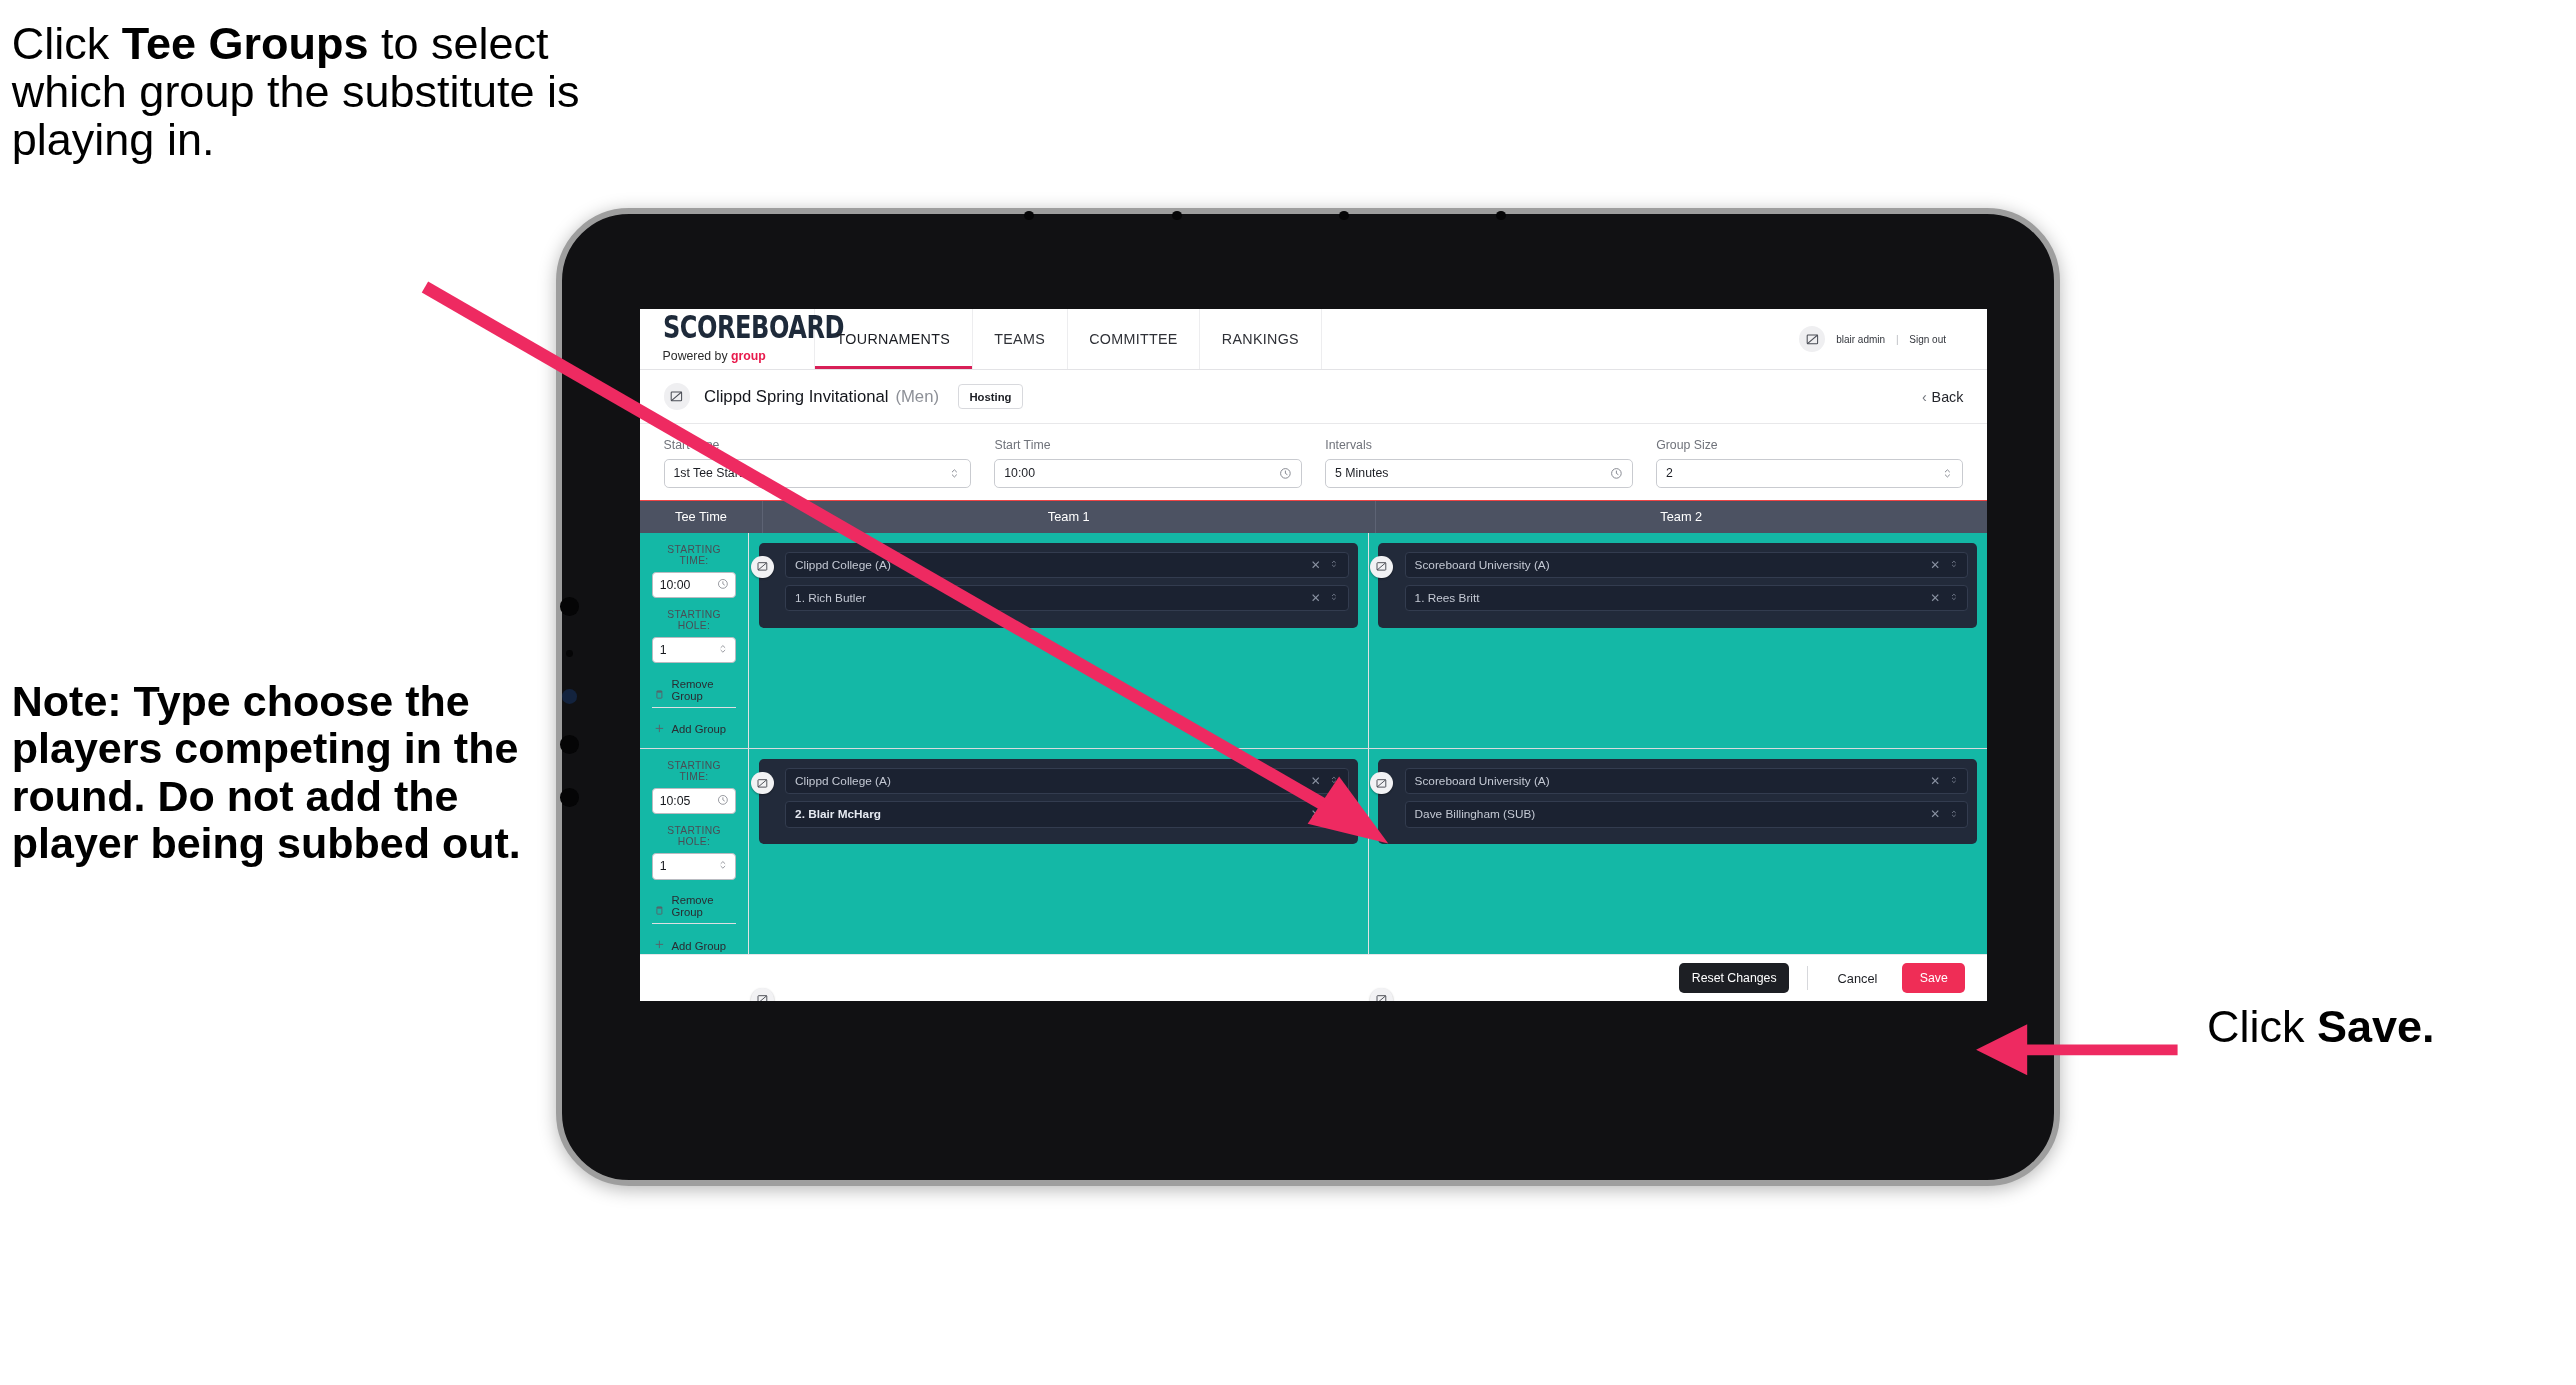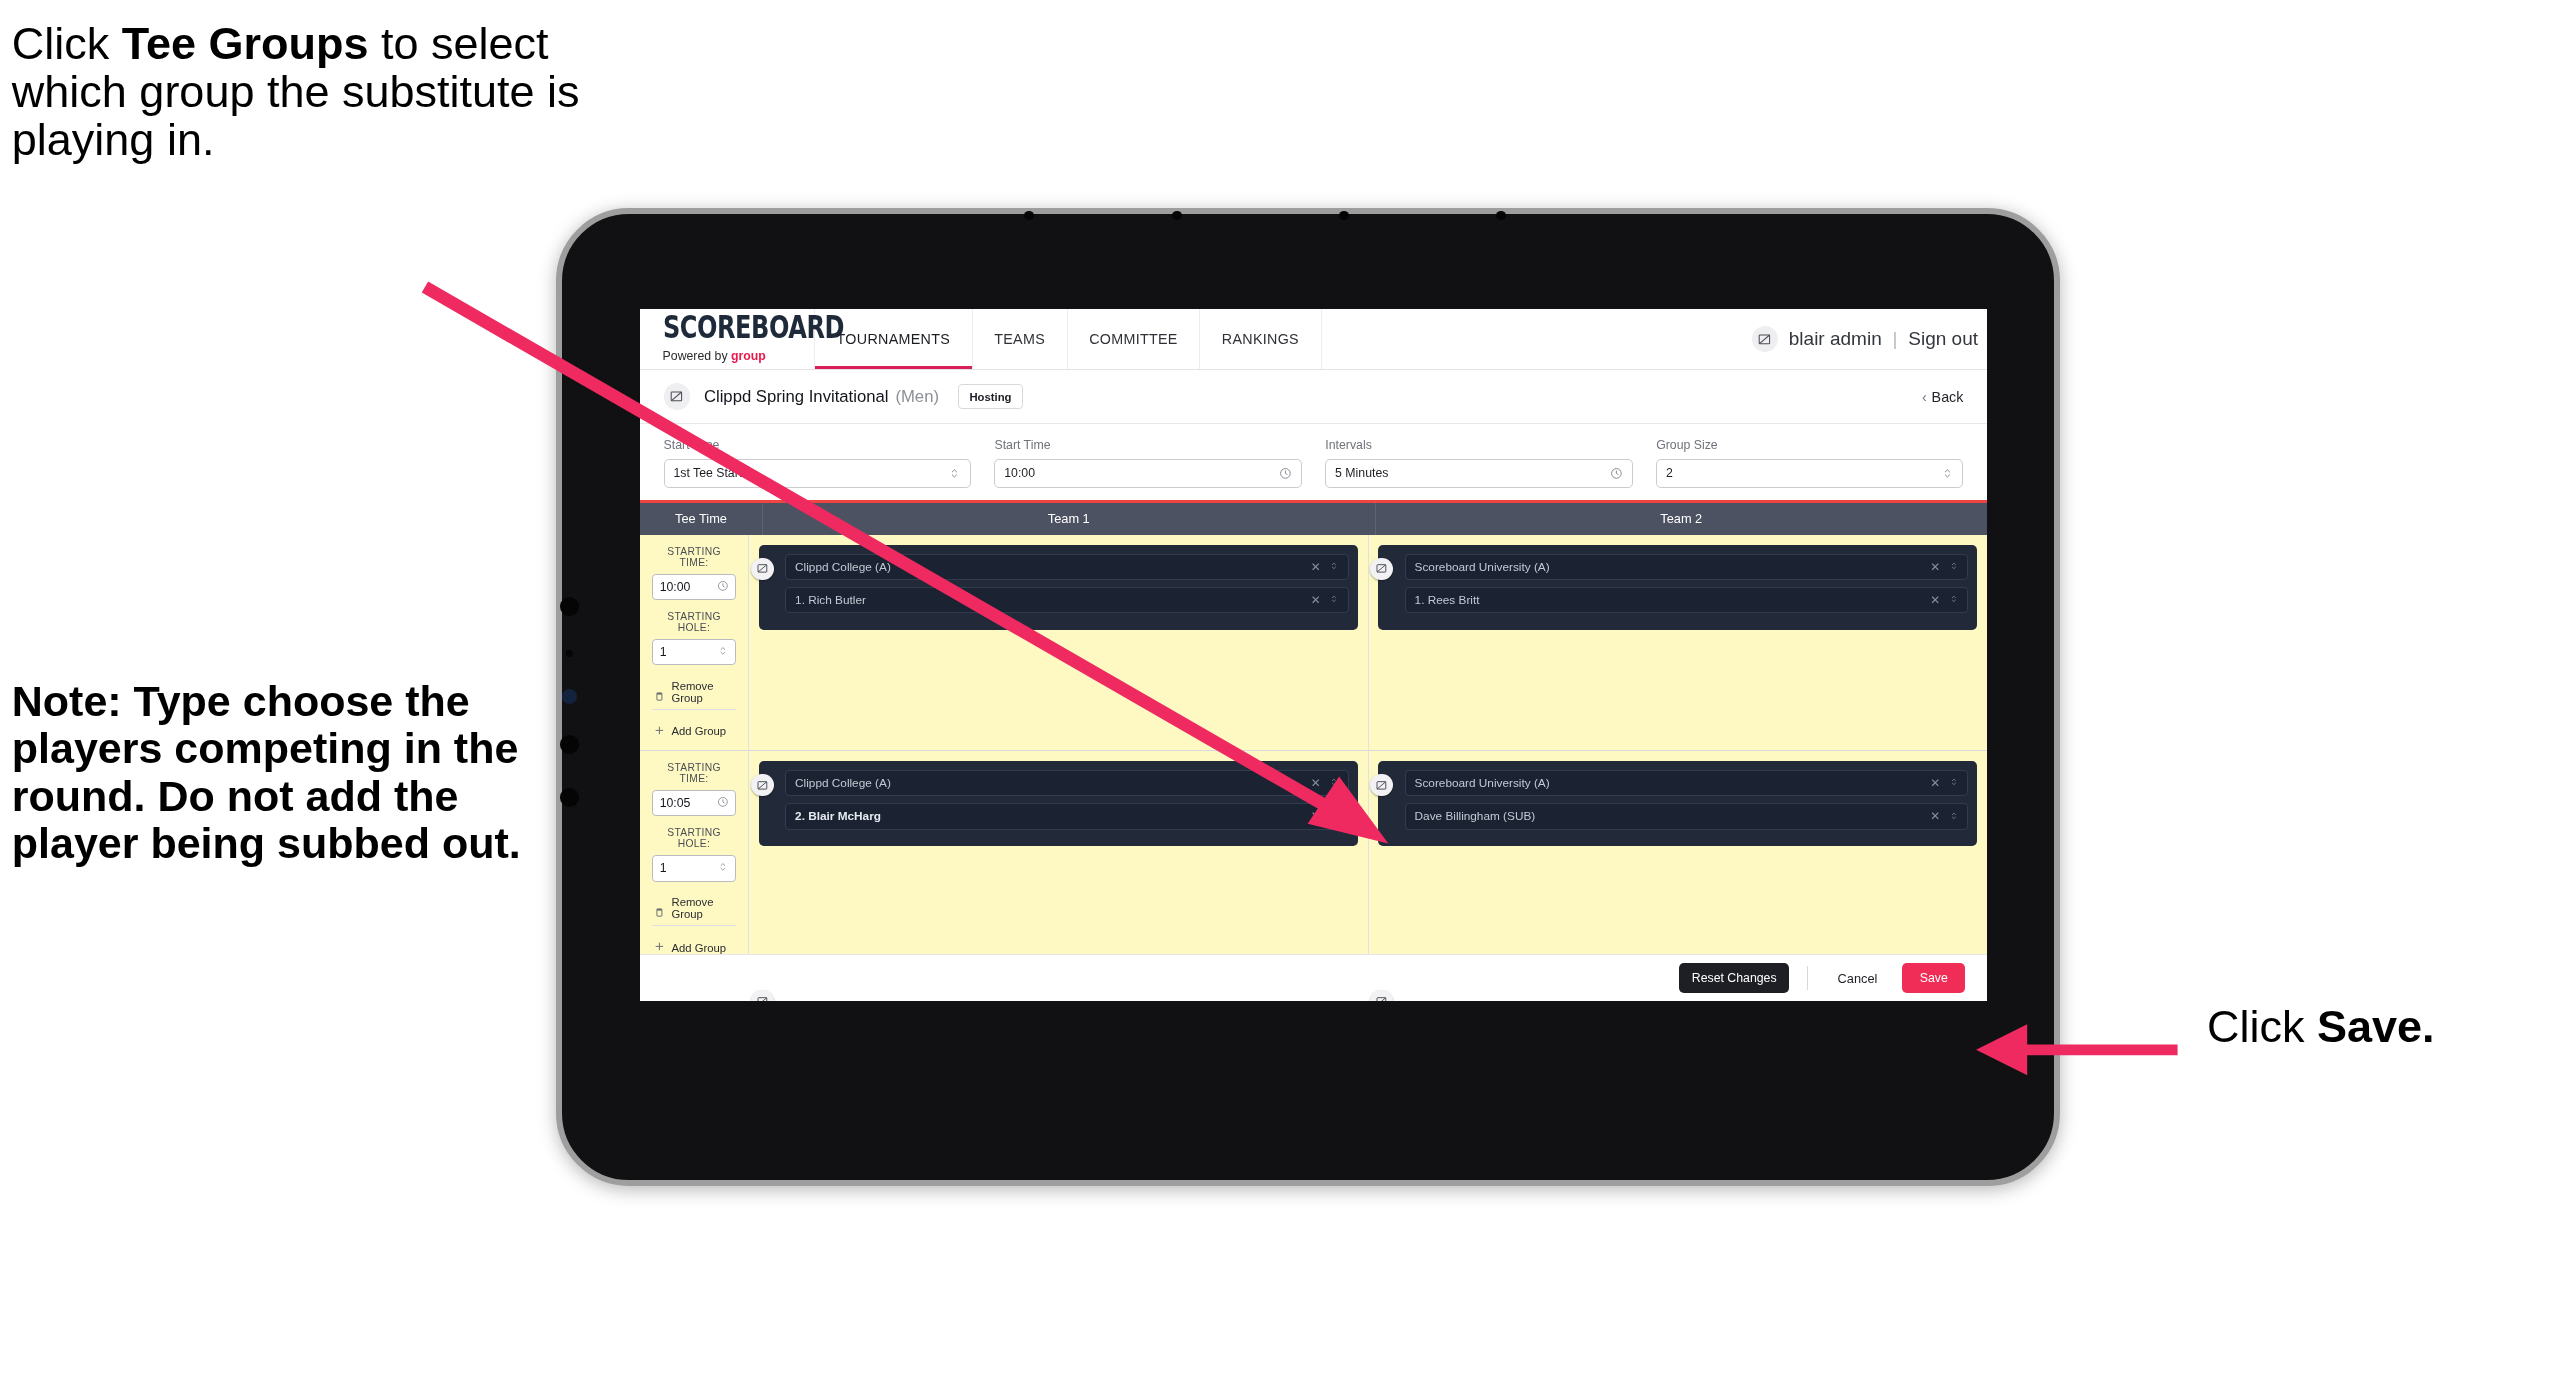--- a/index.html
+++ b/index.html
@@ -46,21 +46,21 @@
   .logo-sub { margin-top:8.8px; font-size:12.3px; color:#2b2b2b; }
   .logo-sub .cl { color:#e8194b; font-weight:700; }
   .navtabs { display:flex; align-items:stretch; }
   .navtab { display:flex; align-items:center; padding:0 21.6px; font-size:14.3px;
             color:#2f3137; letter-spacing:0.3px; border-right:1px solid #ededef;
             cursor:pointer; position:relative; }
   .navtab.active { color:#1b1d23; }
   .navtab.active:after { content:""; position:absolute; left:0; right:0; bottom:0;
             height:2.9px; background:#d81f57; }
   .nav-right { margin-left:auto; display:flex; align-items:center;
-               padding-right:9px; gap:10.8px; font-size:19px; color:#33363d; }
+               padding-right:41px; gap:10.8px; font-size:10px; color:#33363d; }
   .avatar { width:26.5px; height:26.5px; border-radius:50%; background:#efeff1;
             display:flex; align-items:center; justify-content:center; }
   .avatar svg { width:12.8px; height:12.8px; }
   .nav-sep { color:#b9bbc0; }
   .signout { cursor:pointer; }
 
   
   #crumb { height:54px; background:#fff; border-bottom:1px solid #e8e8ea;
            display:flex; align-items:center; padding:0 23.6px; flex:0 0 auto; }
   .crumb-ico { width:26.5px; height:26.5px; border-radius:50%; background:#efeff1;
@@ -77,22 +77,22 @@
   #filters { display:flex; gap:23.6px; padding:13.8px 23.6px 11.8px 23.6px; flex:0 0 auto; background:#fff; }
   .field { flex:1; }
   .field-label { font-size:12.3px; color:#6f727a; margin-bottom:6.9px; }
   .field-box { height:29.5px; border:1px solid #c9cbd0; border-radius:4.9px; background:#fff;
                display:flex; align-items:center; padding:0 8.8px; font-size:12.3px; color:#1d1f25; }
   .field-box .val { flex:1; }
   .field-box .ic { color:#82858d; display:flex; align-items:center; }
   .field-box .ic svg { width:12.8px; height:12.8px; }
 
   
-  #tablewrap { flex:1; overflow:hidden; position:relative; background:#fef9c3;
-               border-top:3px solid #ef4444; }
+  #tablewrap { flex:1; overflow:hidden; position:relative; background:#14b8a6;
+               border-top:1px solid #ef4444; }
   #thead { display:flex; background:#4c5262; color:#fff; height:32px; }
   .th { display:flex; align-items:center; justify-content:center; font-size:12.8px; }
   .th-tee { width:123px; border-right:1px solid #5d6374; }
   .th-t1 { flex:1; border-right:1px solid #5d6374; }
   .th-t2 { flex:1; }
   .grp { display:flex; border-bottom:1px solid #d9dade; }
   .gcol-tee { width:109px; border-right:1px solid #e0e1e4; padding:10.8px 11.8px 7.9px 11.8px; }
   .gcol-team { flex:1; padding:9.8px 9.8px; border-right:1px solid #e0e1e4; }
   .gcol-team:last-child { border-right:none; }
   .tee-lab { font-size:10.3px; color:#4a4d55; text-align:center; letter-spacing:0.3px;

